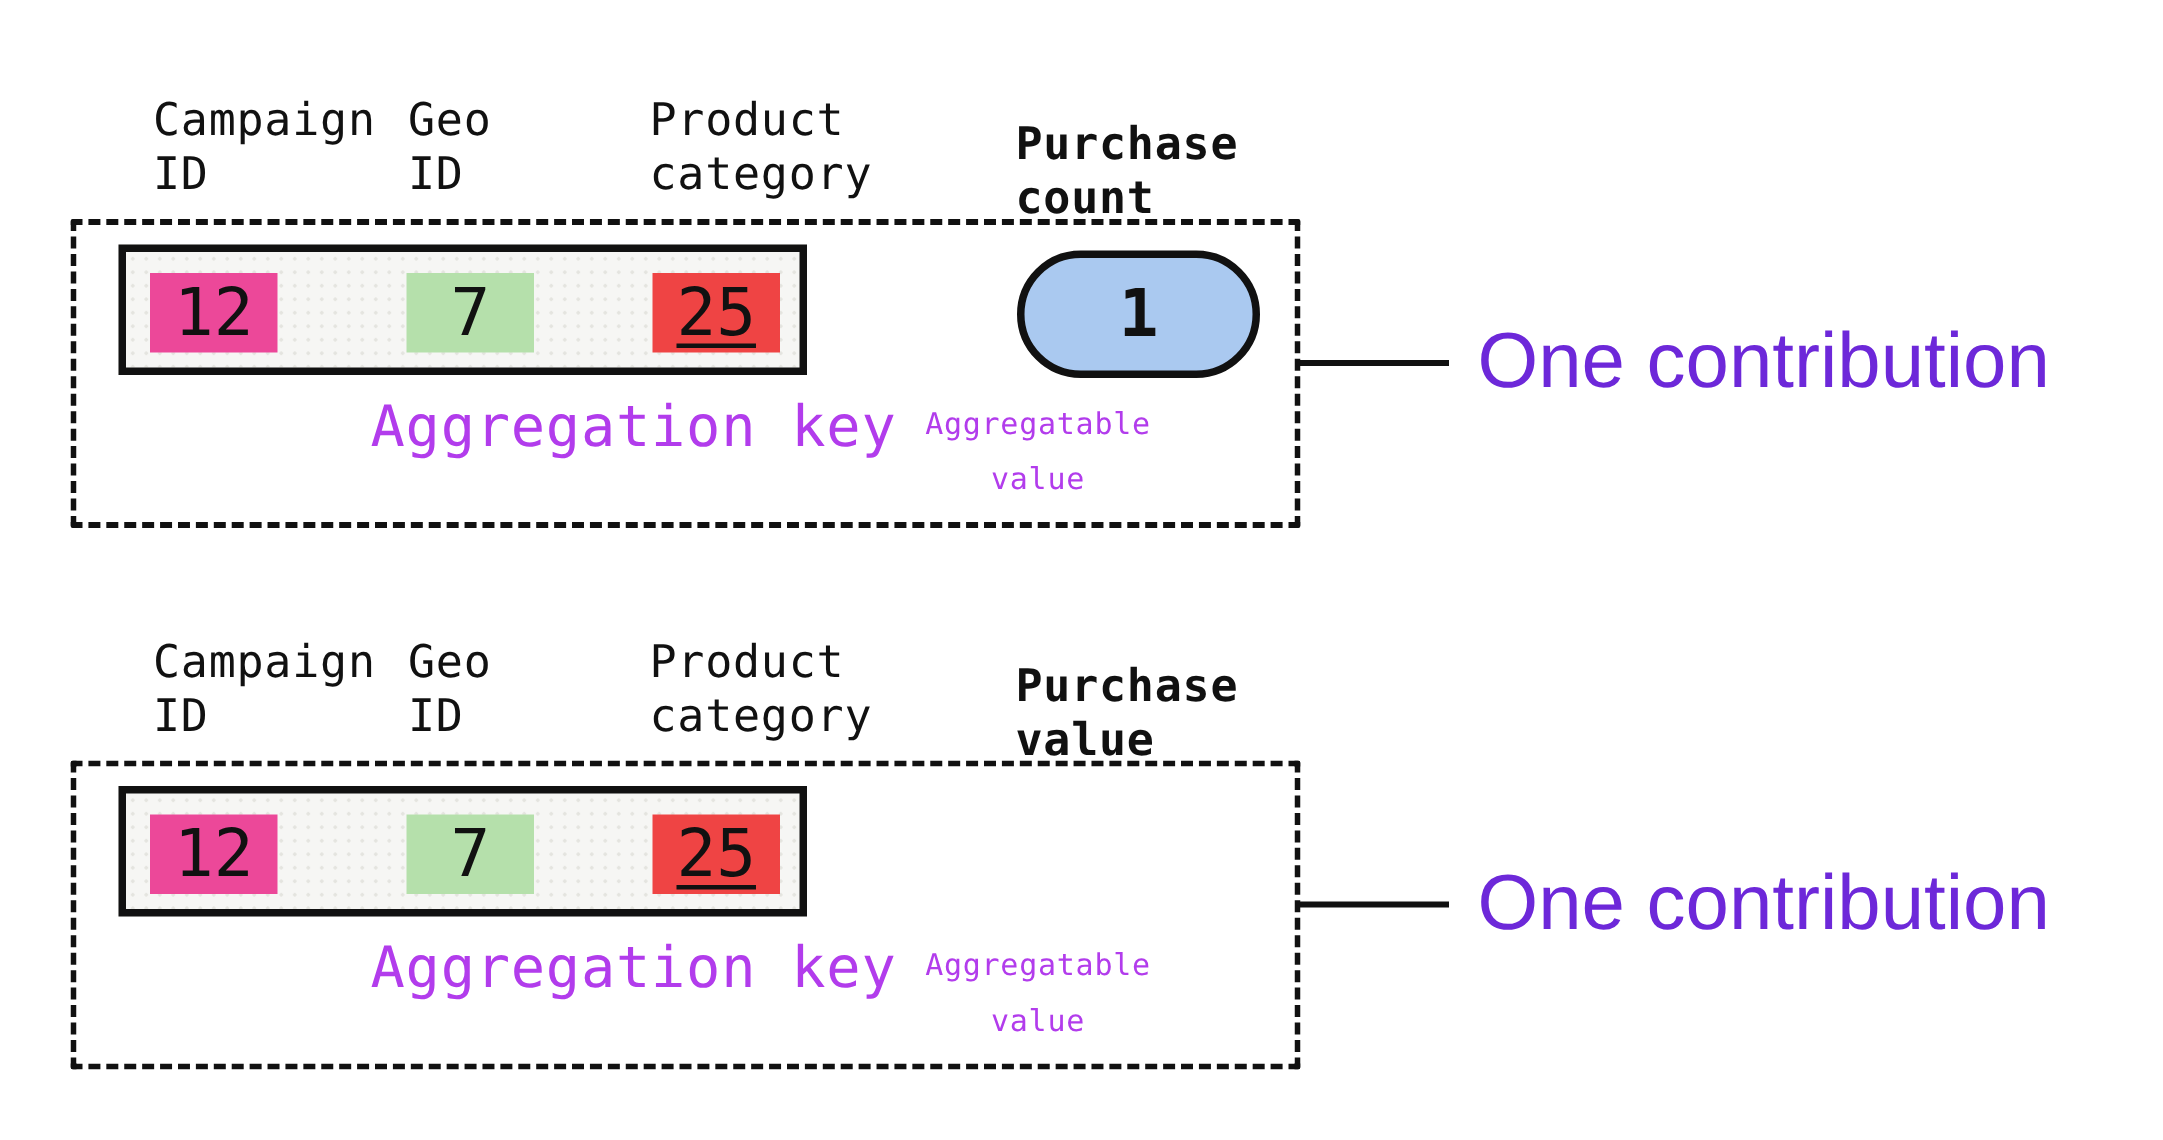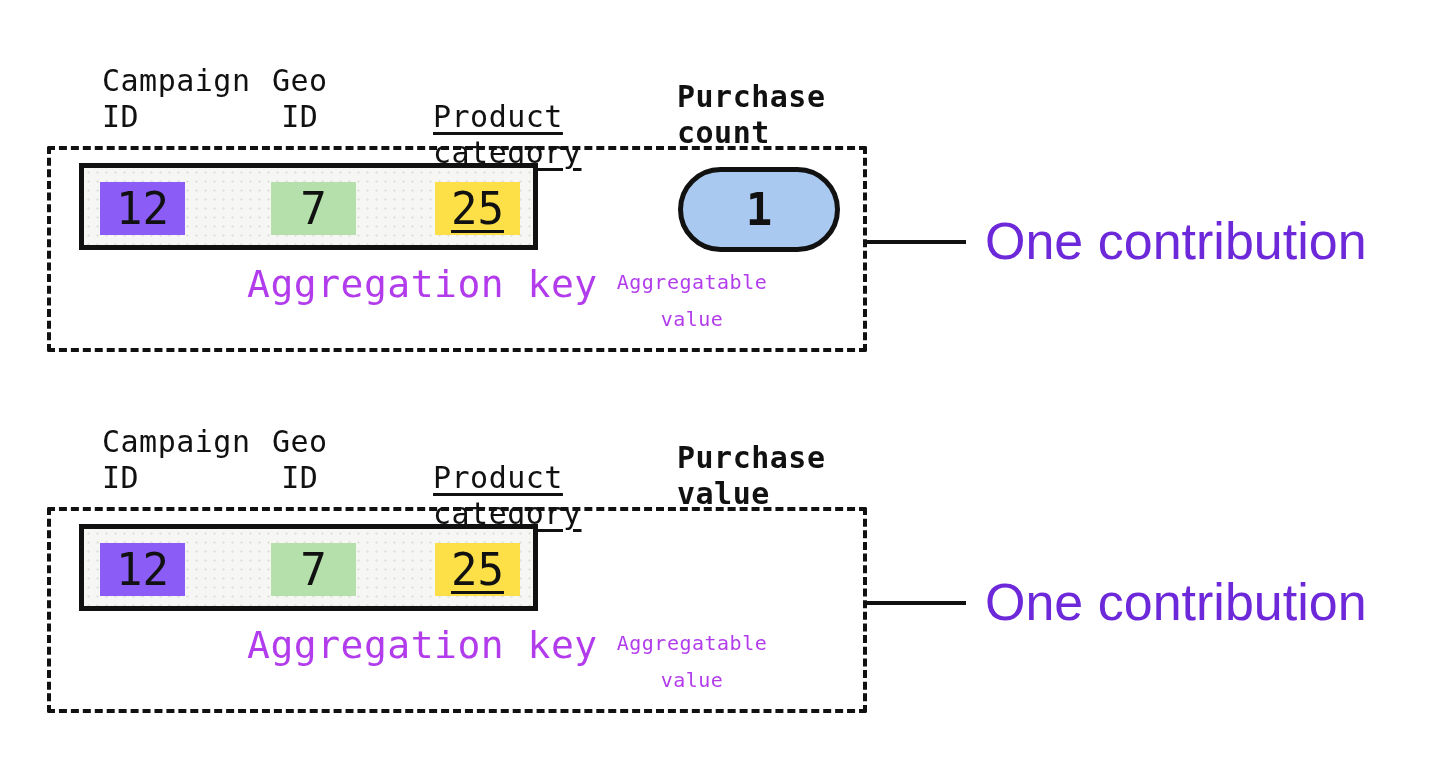--- a/index.html
+++ b/index.html
@@ -18,27 +18,25 @@
 
   .col-header {
     position: absolute;
     top: 63px;
     font-size: 30px;
     line-height: 36px;
     white-space: pre-line;
     letter-spacing: 0.5px;
   }
   .col-header.c1 { left: 102px; }
-  .col-header.c2 { left: 272px; text-align: center; }
+  .col-header.c2 { left: 272px; }
   .col-header.c3 {
     left: 433px;
-    text-decoration: underline;
     text-decoration-thickness: 2.5px;
     text-underline-offset: 5px;
-    margin-top: 36px;
   }
   .col-header.c4 { left: 677px; font-weight: bold; margin-top: 16px; }
 
   .dashed-box {
     position: absolute;
     left: 47px; top: 146px;
     width: 820px; height: 206px;
     border: 4px dashed #111;
     box-sizing: border-box;
     border-radius: 2px;
@@ -56,24 +54,24 @@
   }
 
   .cell {
     position: absolute;
     top: 182px;
     width: 85px; height: 53px;
     font-size: 44px;
     line-height: 53px;
     text-align: center;
   }
-  .cell.k1 { left: 100px; background: #8b5cf6; }
+  .cell.k1 { left: 100px; background: #ec4899; }
   .cell.k2 { left: 271px; background: #b5e0ab; }
   .cell.k3 {
-    left: 435px; background: #fde047;
+    left: 435px; background: #ef4444;
   }
   .cell.k3 .v {
     text-decoration: underline;
     text-decoration-thickness: 3px;
     text-underline-offset: 6px;
   }
 
   .pill {
     position: absolute;
     left: 678px; top: 167px;

